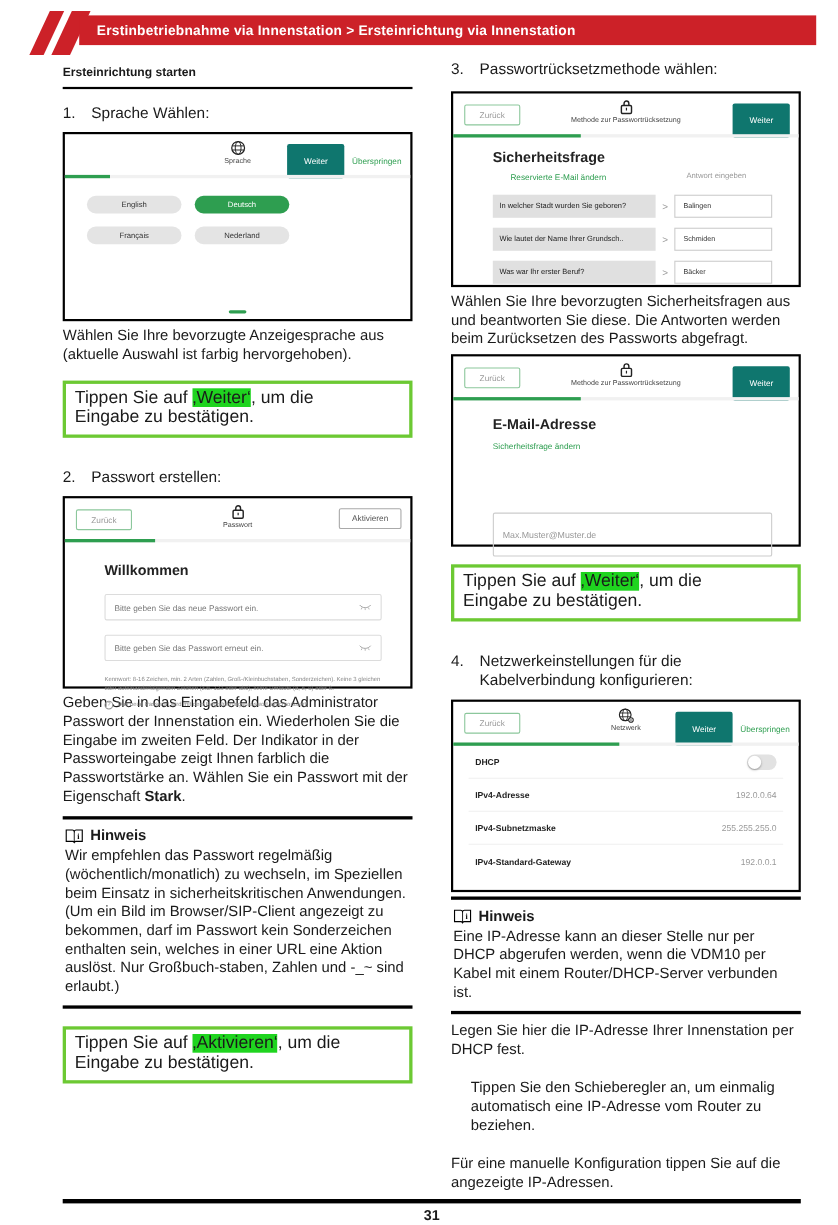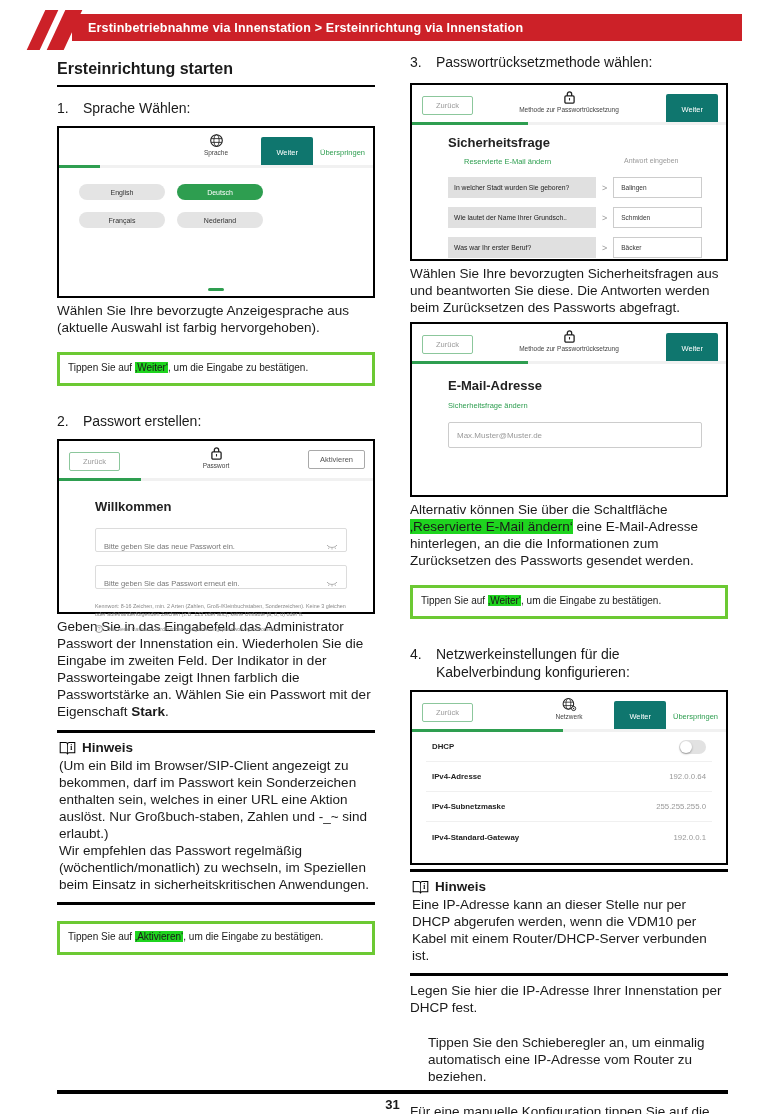--- a/index.html
+++ b/index.html
@@ -13,26 +13,26 @@
   .topbar-title { color:#fff; font-weight:bold; font-size:12.5px; letter-spacing:0.2px; }
   .slash { position:absolute; background:#cc2128; transform:skewX(-25deg); }
   .slash1 { left:36px; top:10px; width:13px; height:40px; }
   .slash2 { left:56px; top:10px; width:17px; height:40px; }
 
   
   .col { position:absolute; width:318px; }
   .col-left  { left:57px;  top:60px; }
   .col-right { left:410px; top:53px; }
 
-  .h-section { font-size:16px; font-weight:bold; padding-bottom:7px;
+  .h-section { font-size:11px; font-weight:bold; padding-bottom:7px;
                border-bottom:2px solid #000; margin-bottom:12px; }
   .step { font-size:14px; display:flex; margin-bottom:9px; line-height:18px; }
   .step-num { width:26px; flex:none; }
   .para { font-size:13.5px; line-height:17px; margin:3px 0; }
-  .tip  { border:3px solid #6cc933; padding:4px 24px 6px 8px; font-size:10px;
+  .tip  { border:3px solid #6cc933; padding:4px 24px 6px 8px; font-size:16px;
           line-height:18px; margin-top:16px; }
   .hl   { background:#1fd41f; }
   .gap-lg { margin-bottom:26px; }
   .gap-md { margin-bottom:14px; }
   .note { border-top:3px solid #000; border-bottom:3px solid #000;
           padding:7px 2px 9px 2px; margin-top:10px; }
   .note-title { display:flex; align-items:center; gap:6px; font-weight:bold;
                 font-size:13.5px; margin-bottom:2px; }
   .note-body { font-size:13.5px; line-height:17px; }
   .b { font-weight:bold;text-align:right; }
@@ -59,21 +59,21 @@
   
   .lang-wrap { padding:16px 14px 0 20px; display:flex; flex-wrap:wrap; gap:12px 12px; }
   .pill { width:86px; height:16px; border-radius:9px; background:#e4e4e4; color:#333;
           font-size:7px; display:flex; align-items:center; justify-content:center; }
   .pill.sel { background:#2e9e50; color:#fff; }
 
   
   .shot2-body { padding:10px 26px 0 36px; }
   .welcome { font-size:13px; font-weight:bold; color:#222; margin:8px 0 14px 0; }
   .pw-input { border:1px solid #dcdcdc; border-radius:2px; height:24px; display:flex;
-              align-items:flex-end; justify-content:space-between; padding:0 8px;
+              align-items:center; justify-content:space-between; padding:0 8px;
               color:#777; font-size:7.5px; margin-bottom:13px; }
   .fineprint { font-size:5.4px; color:#888; line-height:8px; }
   .syncnote { display:flex; gap:4px; align-items:center; font-size:5.4px; color:#888; margin-top:7px; }
   .qmark { width:8px; height:8px; flex:none; border:1px solid #999; border-radius:50%;
            font-size:5.5px; line-height:6px; display:flex; align-items:center;
            justify-content:center; color:#999; }
 
   
   .shot3-body { position:relative; padding:4px 24px 0 36px; }
   .sec-head { font-size:13px; font-weight:bold; color:#222; margin-top:6px; }
@@ -81,22 +81,22 @@
   .sec-link { display:inline-block; color:#2e9e50; font-size:7.5px; margin:7px 0 11px 16px; }
   .qa-row { display:flex; align-items:center; gap:6px; margin-bottom:9px; }
   .qa-q { background:#e0e0e0; width:148px; height:21px; flex:none; display:flex;
           align-items:center; padding:0 6px; font-size:6.8px; color:#222; }
   .qa-ch { color:#999; font-size:9px; }
   .qa-a { border:1px solid #ccc; flex:1; height:21px; display:flex; align-items:center;
           padding:0 7px; font-size:6.5px; color:#333; }
 
   
   .shot4-body { padding:8px 24px 0 36px; }
-  .email-input { border:1px solid #ccc; border-radius:2px; height:26px; display:flex;
-                 align-items:center; padding:0 8px; color:#999; font-size:8px; }
+  .email-input { border:1px solid #ccc; border-radius:2px; height:40px; display:flex;
+                 align-items:center; padding:0 8px; color:#999; font-size:8px;margin-top:44px; }
 
   
   .shot5-body { padding:0 14px; }
   .net-row { display:flex; justify-content:space-between; align-items:center; height:30px;
              border-bottom:1px solid #f0f0f0; padding:0 6px; }
   .net-label { font-size:7.8px; font-weight:bold; color:#222; }
   .net-value { font-size:7.8px; color:#999; }
   .toggle { width:27px; height:14px; border-radius:7px; background:#e2e2e2; position:relative; }
   .toggle-knob { position:absolute; left:1px; top:1px; width:12px; height:12px;
                  border-radius:50%; background:#fff; box-shadow:0 1px 2px rgba(0,0,0,0.35); }
@@ -227,22 +227,22 @@
       <div class="note-title">
         <span class="icon">
           <svg width="17" height="14" viewBox="0 0 28 22">
               <path d="M2 2 H11 a3 3 0 0 1 3 2 a3 3 0 0 1 3 -2 H26 V19 H17 a3 3 0 0 0 -3 1.6 A3 3 0 0 0 11 19 H2 Z" fill="none" stroke="#000" stroke-width="1.7"></path>
               <line x1="14" y1="4" x2="14" y2="20" stroke="#000" stroke-width="1.3"></line>
               <text x="18.5" y="15" font-size="12" font-weight="bold" fill="#000" font-family="Liberation Serif, serif">i</text>
             </svg>
         </span>
         <span>Hinweis</span>
       </div>
+      <div class="note-body">Wir empfehlen das Passwort regelmäßig (wöchentlich/monatlich) zu wechseln, im Speziellen beim Einsatz in sicherheitskritischen Anwendungen.</div>
       <div class="note-body">(Um ein Bild im Browser/SIP-Client angezeigt zu bekommen, darf im Passwort kein Sonderzeichen enthalten sein, welches in einer URL eine Aktion auslöst. Nur Großbuch-staben, Zahlen und -_~ sind erlaubt.)</div>
-      <div class="note-body">Wir empfehlen das Passwort regelmäßig (wöchentlich/monatlich) zu wechseln, im Speziellen beim Einsatz in sicherheitskritischen Anwendungen.</div>
     </div>
 
     <div class="tip">
       <span>Tippen Sie auf </span><span class="hl">‚Aktivieren‘</span><span>, um die Eingabe zu bestätigen.</span>
     </div>
 
   </div>
 
   <div class="col col-right">
 
@@ -317,23 +317,20 @@
         <div class="head-track"></div>
         <div class="head-progress" style="width:37%;"></div>
       </div>
       <div class="shot4-body">
         <div class="sec-head">E-Mail-Adresse</div>
         <span class="sec-link" style="margin:8px 0 12px 0;">Sicherheitsfrage ändern</span>
         <div class="email-input">Max.Muster@Muster.de</div>
       </div>
     </div>
 
-    <div class="para">
-      <span>Alternativ können Sie über die Schaltfläche </span><span class="hl">‚Reservierte E-Mail ändern‘</span><span> eine E-Mail-Adresse hinterlegen, an die die Informationen zum Zurücksetzen des Passworts gesendet werden.</span>
-    </div>
 
     <div class="tip gap-lg">
       <span>Tippen Sie auf </span><span class="hl">‚Weiter‘</span><span>, um die Eingabe zu bestätigen.</span>
     </div>
 
     <div class="step">
       <span class="step-num">4.</span>
       <span>Netzwerkeinstellungen für die Kabelverbindung konfigurieren:</span>
     </div>
 

